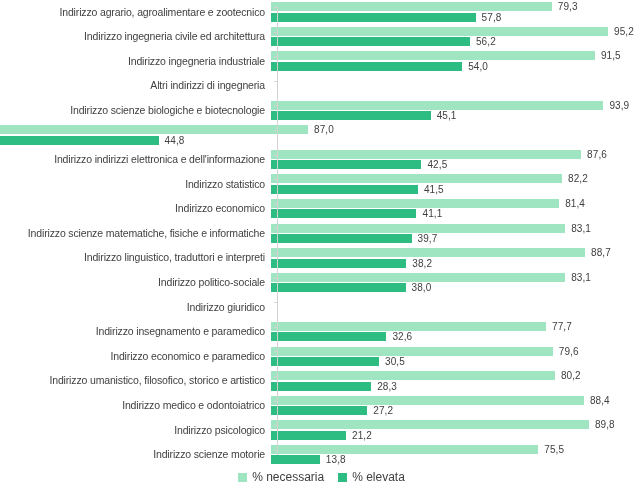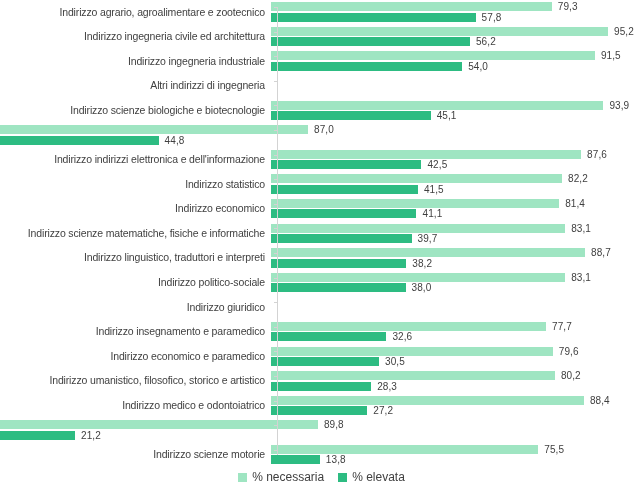--- a/index.html
+++ b/index.html
@@ -327,20 +327,21 @@
               <div class="bar necessaria" style="width: 312.936px; background: rgb(159, 229, 194);"></div>
               <span class="bar-value">88,4</span>
             </div>
             <div class="bar-line bottom">
               <div class="bar elevata" style="width: 96.288px; background: rgb(45, 188, 130);"></div>
               <span class="bar-value">27,2</span>
             </div>
           </div>
         </div>
         <div class="row">
+          <div class="cat-label">Indirizzo psicologico</div>
           <div class="bars-cell">
             <div class="bar-line top">
               <div class="bar necessaria" style="width: 317.892px; background: rgb(159, 229, 194);"></div>
               <span class="bar-value">89,8</span>
             </div>
             <div class="bar-line bottom">
               <div class="bar elevata" style="width: 75.048px; background: rgb(45, 188, 130);"></div>
               <span class="bar-value">21,2</span>
             </div>
           </div>

